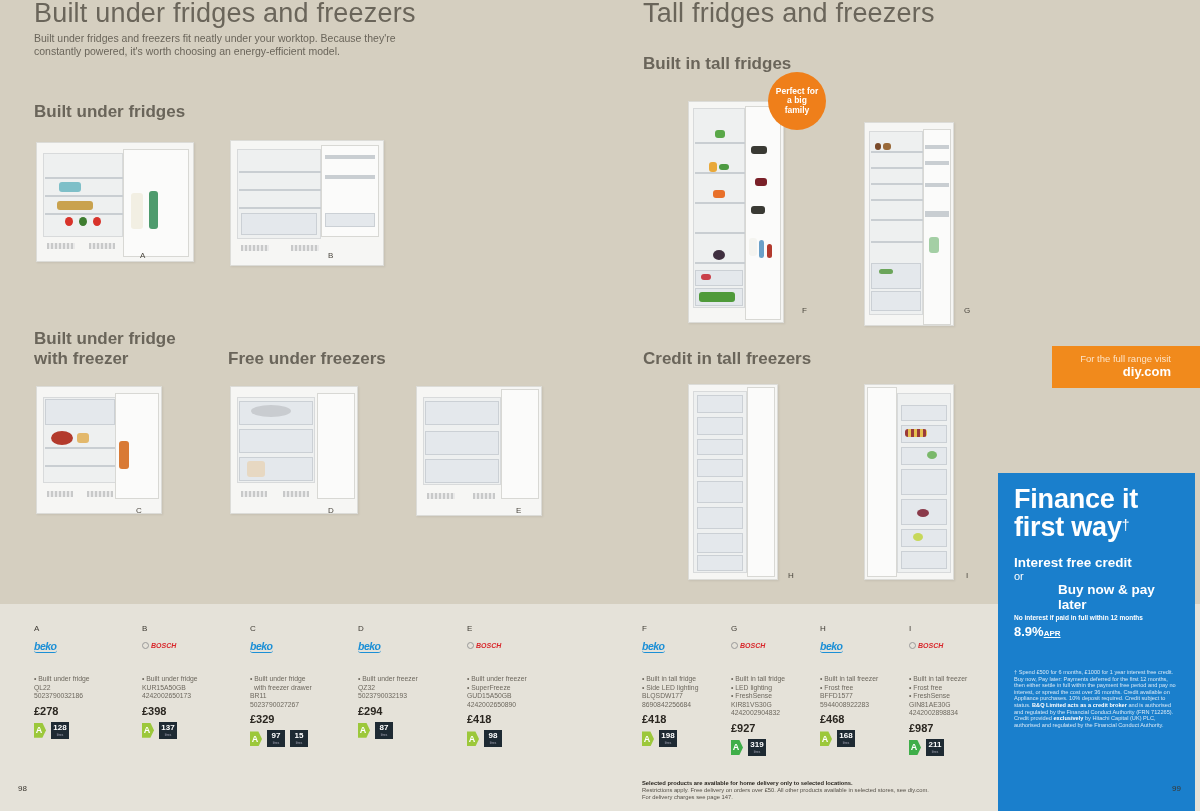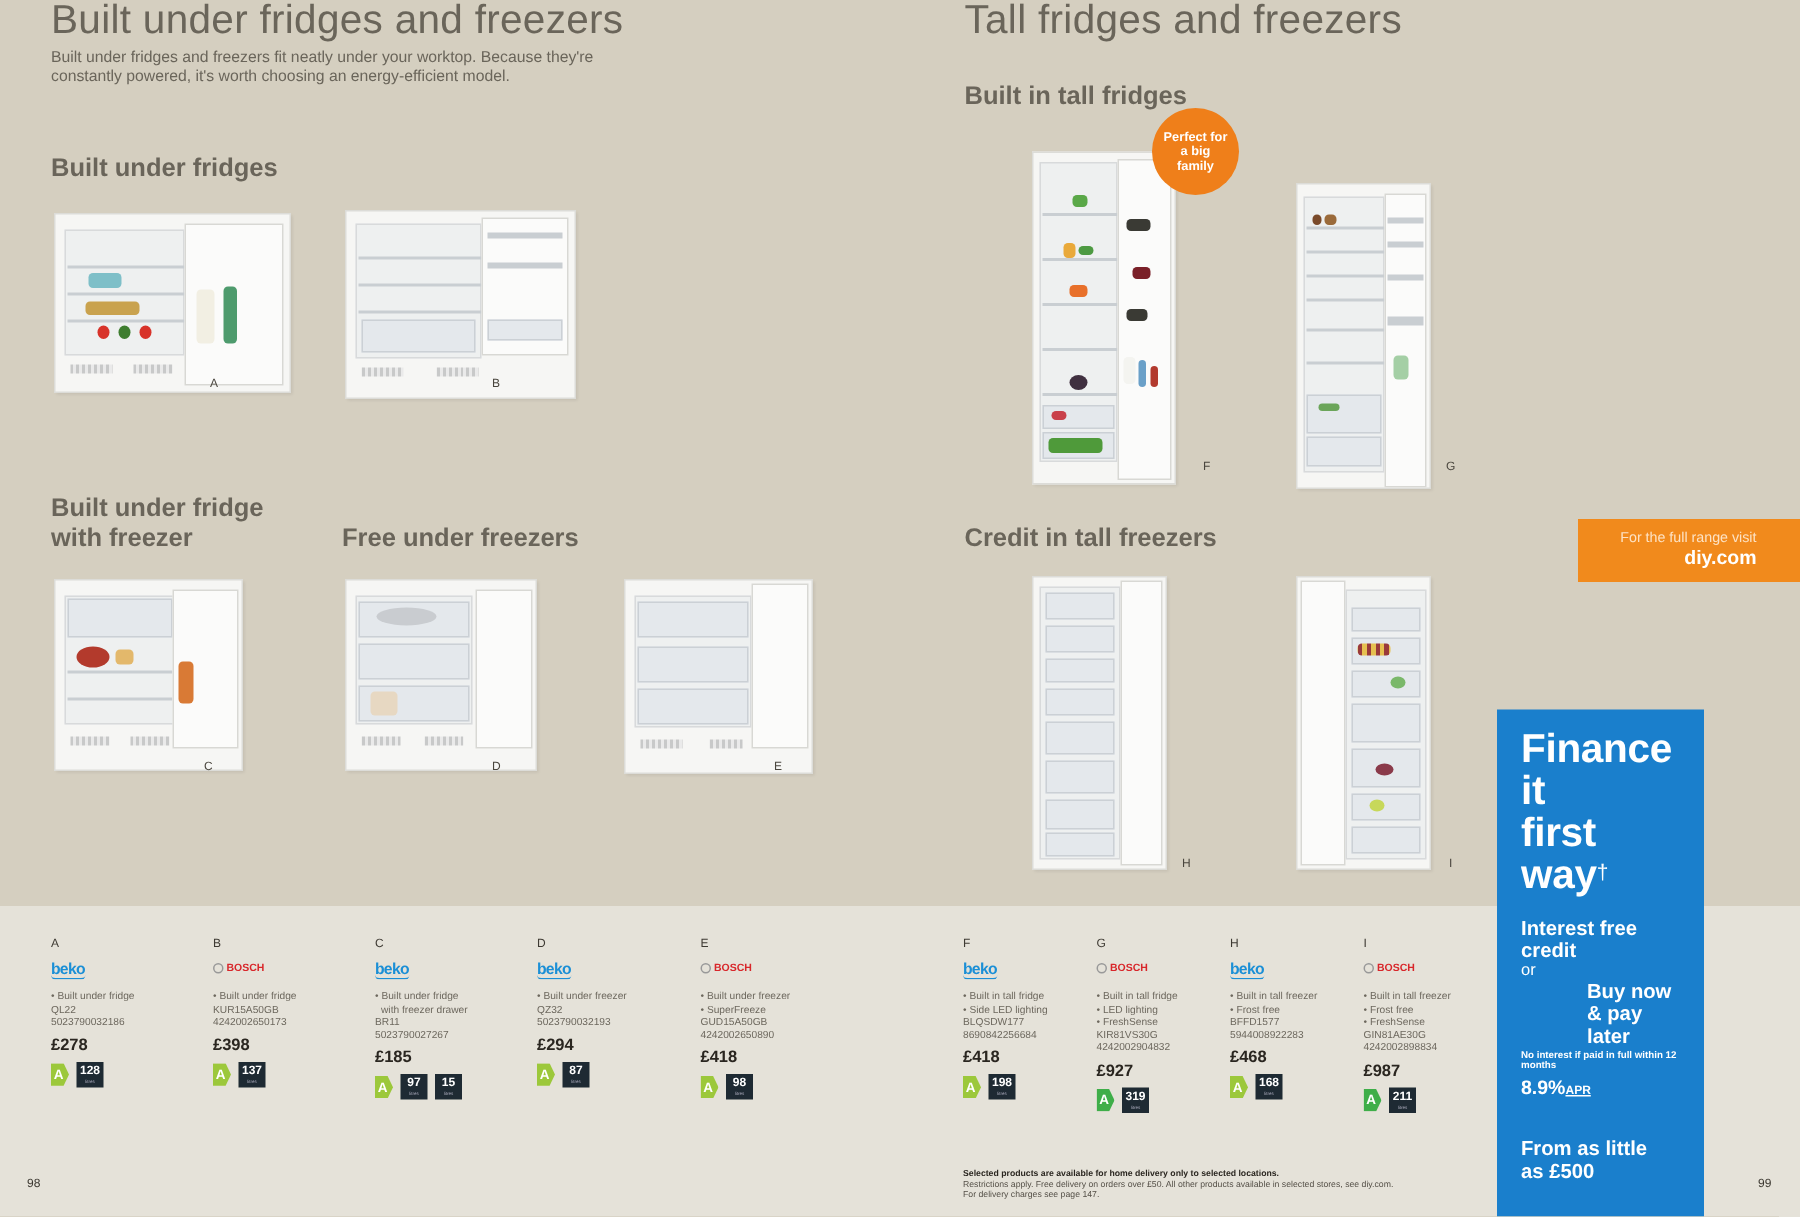--- a/index.html
+++ b/index.html
@@ -33,40 +33,40 @@
   }
 
   .diy-banner {
     position: absolute; left: 1052px; top: 346px; width: 148px; height: 42px;
     background: #f18a1c; color: #fff; text-align: right; padding: 7px 29px 0 0;
   }
   .diy-banner .l1 { font-size: 9.5px; color: #fde2c4; }
   .diy-banner .l2 { font-size: 13px; font-weight: bold; }
 
   .finance {
-    position: absolute; left: 998px; top: 473px; width: 138px; height: 338px;
+    position: absolute; left: 998px; top: 473px; width: 197px; height: 338px;
     background: #1a7fcc; color: #fff; padding: 12px 15px 0 16px;
   }
   .finance .h1 { font-size: 27px; font-weight: bold; line-height: 28px; letter-spacing: -0.2px; }
   .finance .h1 sup { font-size: 14px; font-weight: normal; vertical-align: top; position: relative; top: -2px; }
   .finance .h2 { font-size: 13.5px; font-weight: bold; margin-top: 14px; line-height: 15px; }
   .finance .or { font-size: 11px; line-height: 12px; }
   .finance .small-bold { font-size: 6.5px; font-weight: bold; margin-top: 2px; }
   .finance .apr { font-size: 13px; font-weight: bold; margin-top: 3px; }
   .finance .apr span { font-size: 8px; text-decoration: underline; }
   .finance .h3 { font-size: 13.5px; font-weight: bold; line-height: 15px; margin-top: 26px; }
   .finance .legal { font-size: 5.6px; line-height: 6.6px; margin-top: 30px; color: #d6e8f7; }
   .finance .legal b { color: #fff; }
 
   .prod { position: absolute; top: 624px; width: 100px; font-size: 6.8px; color: #6d685e; }
   .prod .letter { font-size: 8px; color: #3e3a33; margin-bottom: 9px; }
   .brand-beko { display: inline-block; font-size: 10.5px; font-weight: bold; color: #1b8fd6; letter-spacing: -0.5px; border-bottom: 1.5px solid #1b8fd6; line-height: 9px; padding-bottom: 1px; border-radius: 0 0 3px 3px; }
   .brand-bosch { display: inline-flex; align-items: center; gap: 2px; font-size: 7px; font-weight: bold; color: #d8262a; }
   .brand-bosch .ring { width: 7px; height: 7px; border-radius: 50%; border: 1.2px solid #999; display: inline-block; }
-  .brand-wrap { height: 13px; margin-bottom: 6px; }
+  .brand-wrap { height: 13px; margin-bottom: 20px; font-style: italic; }
   .feat { line-height: 8.6px; }
   .code { line-height: 8.6px; }
   .price { font-size: 11px; font-weight: bold; color: #2a2620; margin: 4px 0 5px; }
   .energy { display: flex; align-items: center; gap: 5px; }
   .eclass { width: 12px; height: 15px; background: #9cc83b; color: #fff; font-size: 9px; font-weight: bold; display: flex; align-items: center; justify-content: center; clip-path: polygon(0 0, 70% 0, 100% 50%, 70% 100%, 0 100%); padding-right: 2px; }
   .eclass.dark { background: #3fae49; }
   .litres { background: #1e2a33; color: #fff; width: 18px; height: 17px; text-align: center; font-size: 8px; font-weight: bold; line-height: 10px; padding-top: 1px; }
   .litres small { display: block; font-size: 3px; line-height: 4px; color: #aab; font-weight: normal; }
 
   .footer-note { position: absolute; left: 642px; top: 780px; font-size: 5.8px; line-height: 7.2px; color: #555048; }
@@ -277,21 +277,21 @@
   </div>
 </div>
 
 <div class="prod" style="left:250px;">
   <div class="letter">C</div>
   <div class="brand-wrap"><span class="brand-beko">beko</span></div>
   <div class="feat">• Built under fridge</div>
   <div class="feat" style="padding-left:4px;">  with freezer drawer</div>
   <div class="code">BR11</div>
   <div class="code">5023790027267</div>
-  <div class="price">£185</div>
+  <div class="price">£329</div>
   <div class="energy">
     <div class="eclass">A</div>
     <div class="litres"><span>97</span><small>litres</small></div>
     <div class="litres"><span>15</span><small>litres</small></div>
   </div>
 </div>
 
 <div class="prod" style="left:358px;">
   <div class="letter">D</div>
   <div class="brand-wrap"><span class="brand-beko">beko</span></div>
@@ -389,24 +389,20 @@
 <div class="finance">
   <div class="h1">
     <span>Finance it</span><br>
     <span>first way</span><sup>†</sup>
   </div>
   <div class="h2">Interest free credit</div>
   <div class="or">or</div>
   <div class="h2" style="margin-top:0;margin-left:44px;">Buy now &amp; pay later</div>
   <div class="small-bold">No interest if paid in full within 12 months</div>
   <div class="apr"><span style="font-size:13px; text-decoration:none;">8.9%</span><span>APR</span></div>
-  <div class="h3">
-    <span>From as little</span><br>
-    <span>as £500</span>
-  </div>
   <div class="legal">
     <span>† Spend £500 for 6 months, £1000 for 1 year interest free credit. Buy now, Pay later: Payments deferred for the first 12 months, then either settle in full within the payment free period and pay no interest, or spread the cost over 36 months. Credit available on Appliance purchases. 10% deposit required. Credit subject to status. </span><b>B&amp;Q Limited acts as a credit broker</b><span> and is authorised and regulated by the Financial Conduct Authority (FRN 712265). Credit provided </span><b>exclusively</b><span> by Hitachi Capital (UK) PLC, authorised and regulated by the Financial Conduct Authority.</span>
   </div>
 </div>
 
 <div class="footer-note">
   <b>Selected products are available for home delivery only to selected locations.</b><br>
   <span>Restrictions apply. Free delivery on orders over £50. All other products available in selected stores, see diy.com.</span><br>
   <span>For delivery charges see page 147.</span>
 </div>

